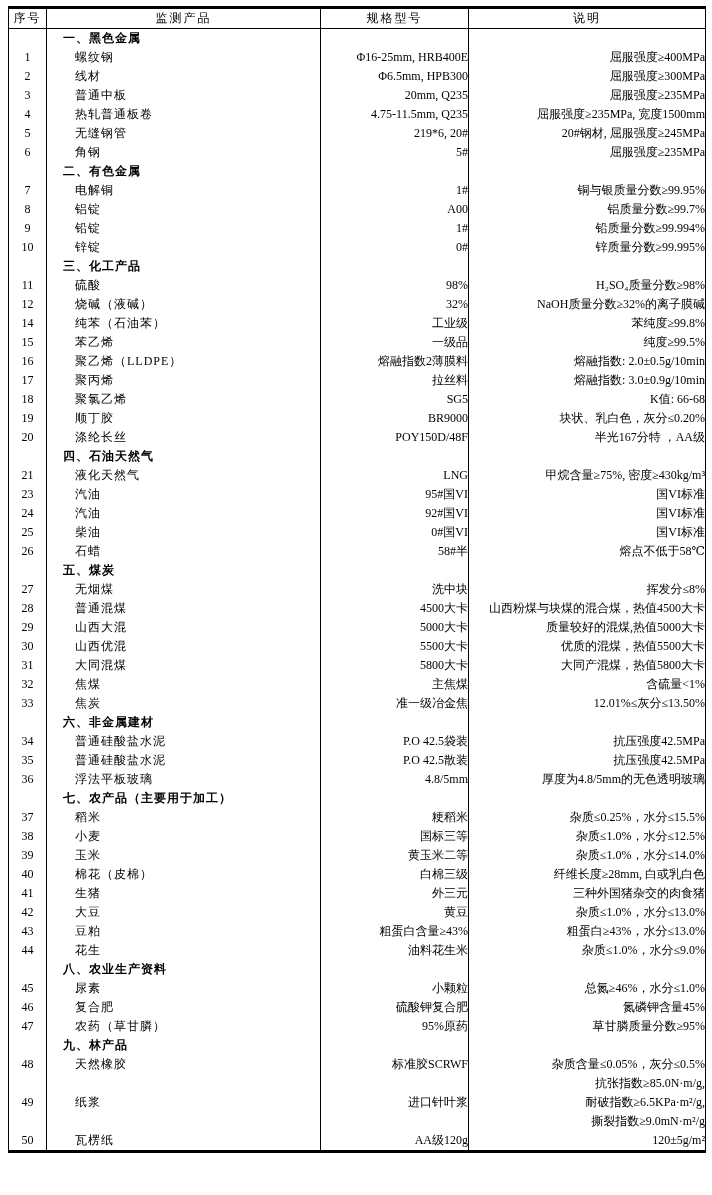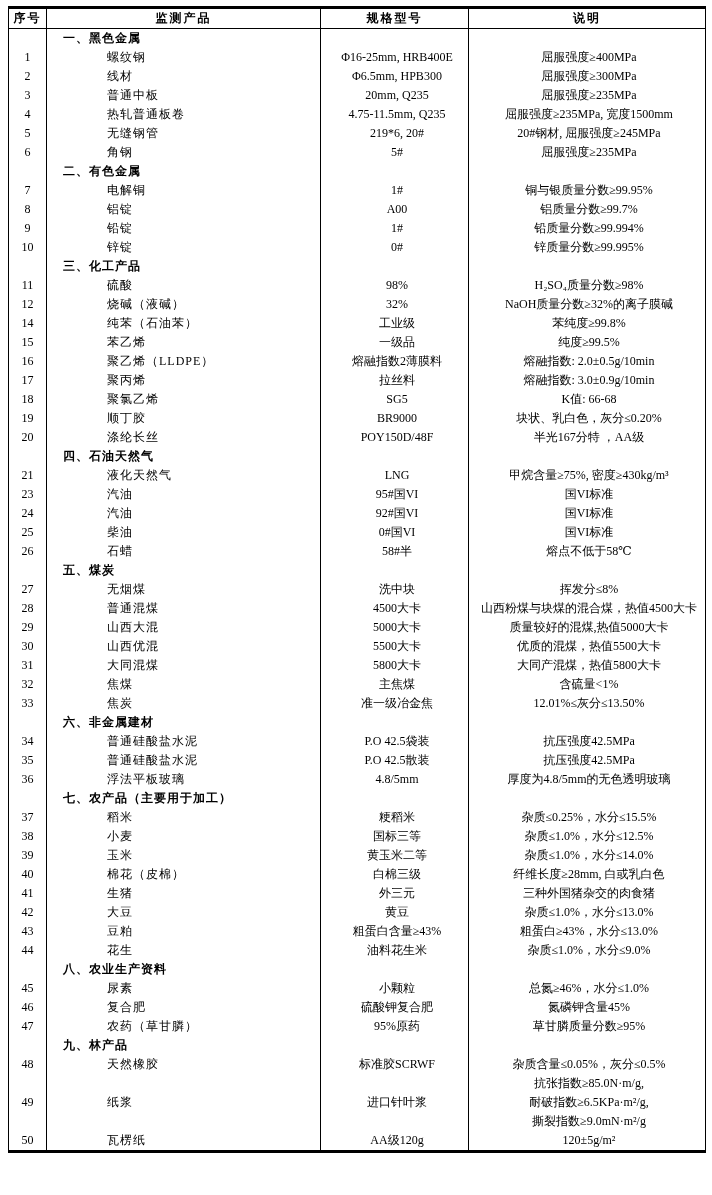--- a/index.html
+++ b/index.html
@@ -38,28 +38,27 @@
     line-height: 19px;
     vertical-align: middle;
     font-weight: normal;
     overflow: hidden;
   }
   thead th {
     border-bottom: 1px solid #000;
     text-align: center;
     height: 19px;
     letter-spacing: 2px;
-    font-weight: bold;
   }
   tr { height: 19px; }
   td.c-no   { text-align: center; }
-  td.c-prod { text-align: left; padding-left: 60px; letter-spacing: 1px; }
+  td.c-prod { text-align: left; padding-left: 28px; letter-spacing: 1px; }
   td.c-prod.section-title { padding-left: 16px; font-weight: bold; }
-  td.c-spec { text-align: center; padding-left: 5px; }
-  td.c-desc { text-align: center; padding-left: 4px; white-space: pre-line; }
+  td.c-spec { text-align: right; padding-left: 5px; }
+  td.c-desc { text-align: right; padding-left: 4px; white-space: pre-line; }
 </style>
 </head>
 <body>
 
 <div class="page">
   <table class="tbl">
     <colgroup>
       <col class="c1">
         <col class="c2">
         <col class="c3">

